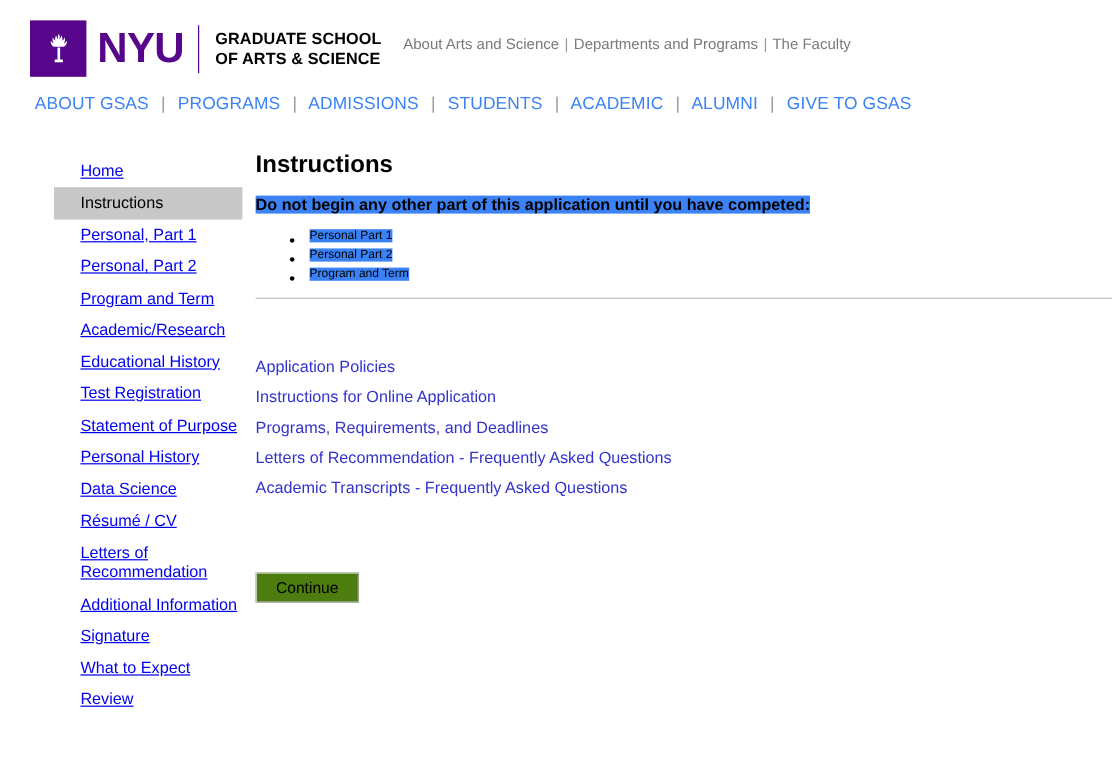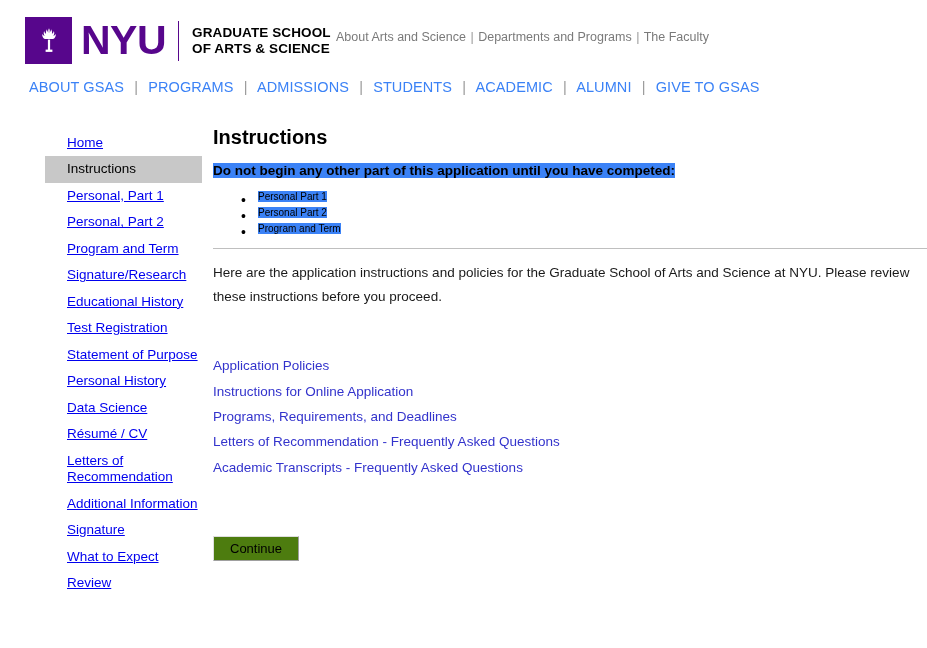--- a/index.html
+++ b/index.html
@@ -38,21 +38,21 @@
     display: flex;
     align-items: center;
     justify-content: center;
     flex: 0 0 auto;
   }
   .torch-svg {
     display: block;
   }
   .nyu-word {
     font-family: "Liberation Sans", sans-serif;
-    font-size: 41px;
+    font-size: 35px;
     font-weight: bold;
     color: #57068c;
     letter-spacing: -0.5px;
     margin-left: 9px;
     line-height: 1;
   }
   .logo-divider {
     width: 1px;
     height: 40px;
     background: #57068c;
@@ -254,21 +254,21 @@
   <span class="sep">|</span>
   <a href="#" class="nav-item">GIVE TO GSAS</a>
 </div>
 
 <nav class="sidebar">
   <a href="#" class="side-item">Home</a>
   <span class="side-item active">Instructions</span>
   <a href="#" class="side-item">Personal, Part 1</a>
   <a href="#" class="side-item">Personal, Part 2</a>
   <a href="#" class="side-item">Program and Term</a>
-  <a href="#" class="side-item">Signature/Research</a>
+  <a href="#" class="side-item">Academic/Research</a>
   <a href="#" class="side-item">Educational History</a>
   <a href="#" class="side-item">Test Registration</a>
   <a href="#" class="side-item">Statement of Purpose</a>
   <a href="#" class="side-item">Personal History</a>
   <a href="#" class="side-item">Data Science</a>
   <a href="#" class="side-item">Résumé / CV</a>
   <a href="#" class="side-item">Letters of Recommendation</a>
   <a href="#" class="side-item">Additional Information</a>
   <a href="#" class="side-item">Signature</a>
   <a href="#" class="side-item">What to Expect</a>
@@ -282,21 +282,20 @@
   <p class="warning-line"><span class="hl">Do not begin any other part of this application until you have competed:</span></p>
 
   <ul class="checklist">
     <li><span class="hl">Personal Part 1</span></li>
     <li><span class="hl">Personal Part 2</span></li>
     <li><span class="hl">Program and Term</span></li>
   </ul>
 
   <hr class="rule">
 
-  <p class="intro-para">Here are the application instructions and policies for the Graduate School of Arts and Science at NYU. Please review these instructions before you proceed.</p>
 
   <ul class="link-list">
     <li><a href="#" class="doc-link">Application Policies</a></li>
     <li><a href="#" class="doc-link">Instructions for Online Application</a></li>
     <li><a href="#" class="doc-link">Programs, Requirements, and Deadlines</a></li>
     <li><a href="#" class="doc-link">Letters of Recommendation - Frequently Asked Questions</a></li>
     <li><a href="#" class="doc-link">Academic Transcripts - Frequently Asked Questions</a></li>
   </ul>
 
   <div class="continue-wrap">

